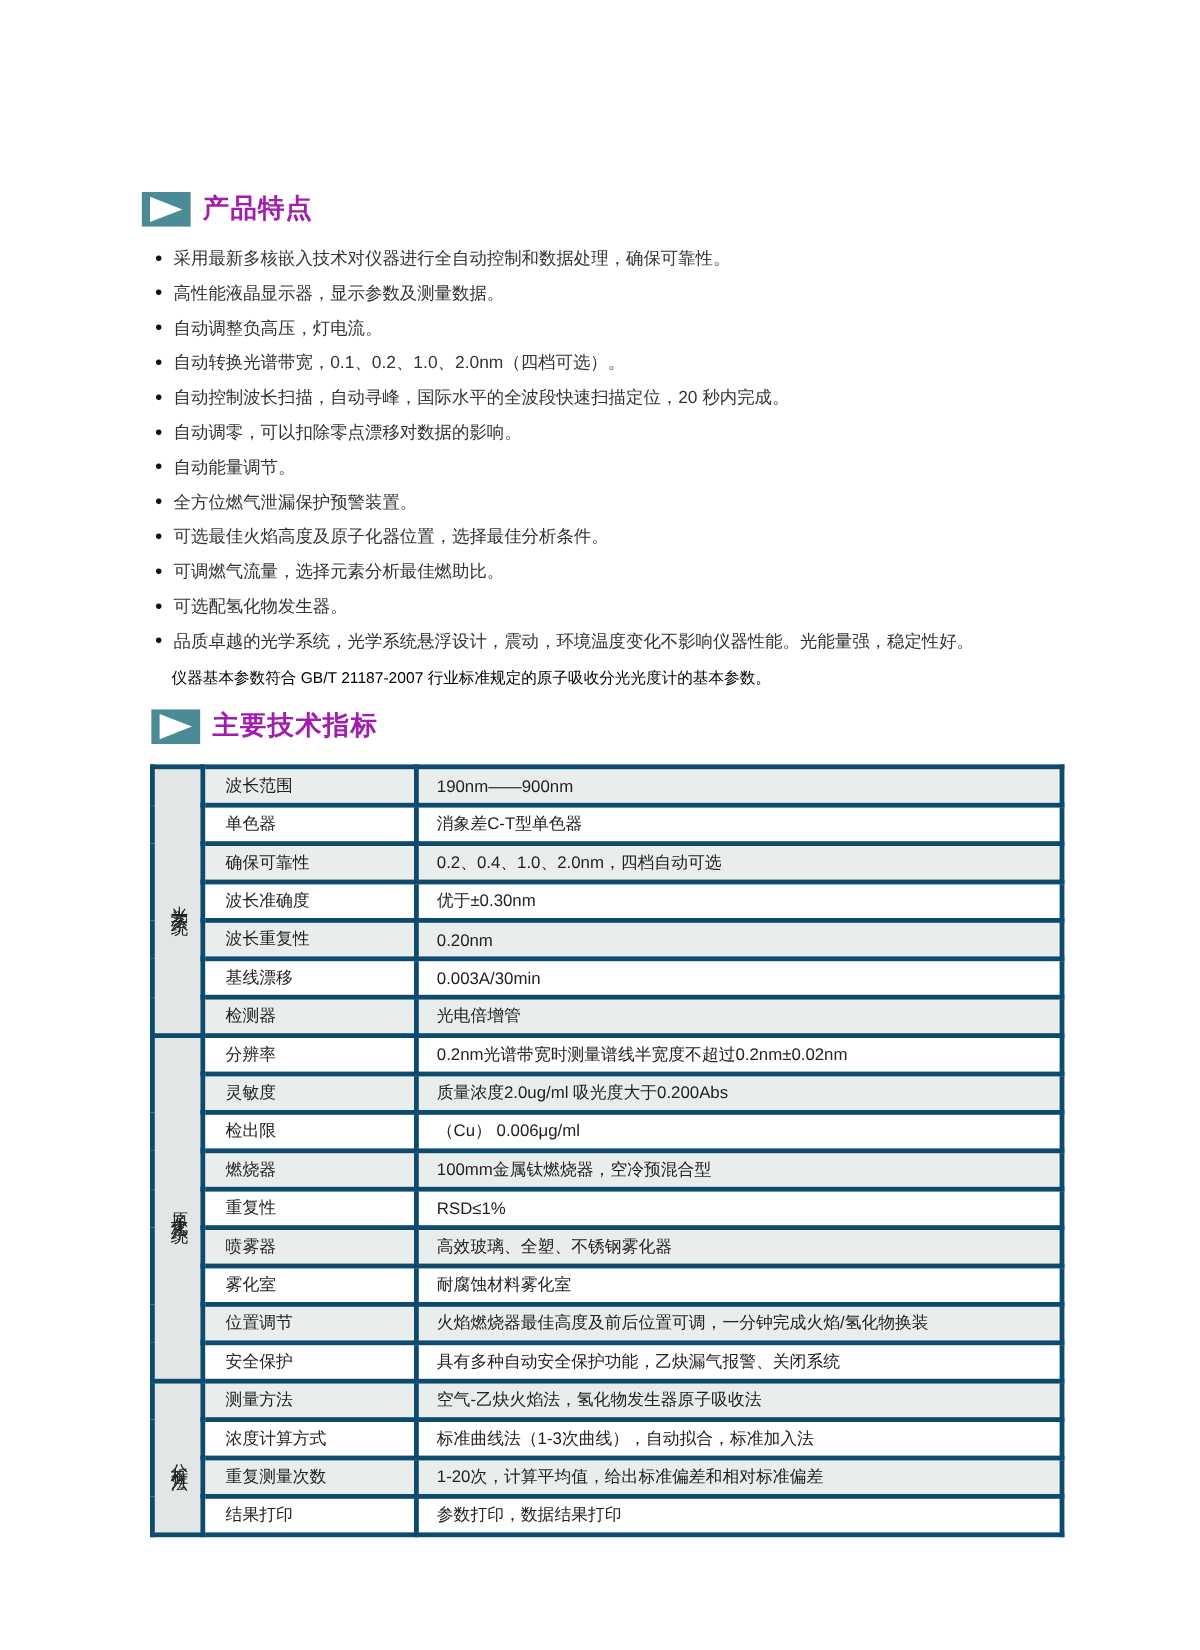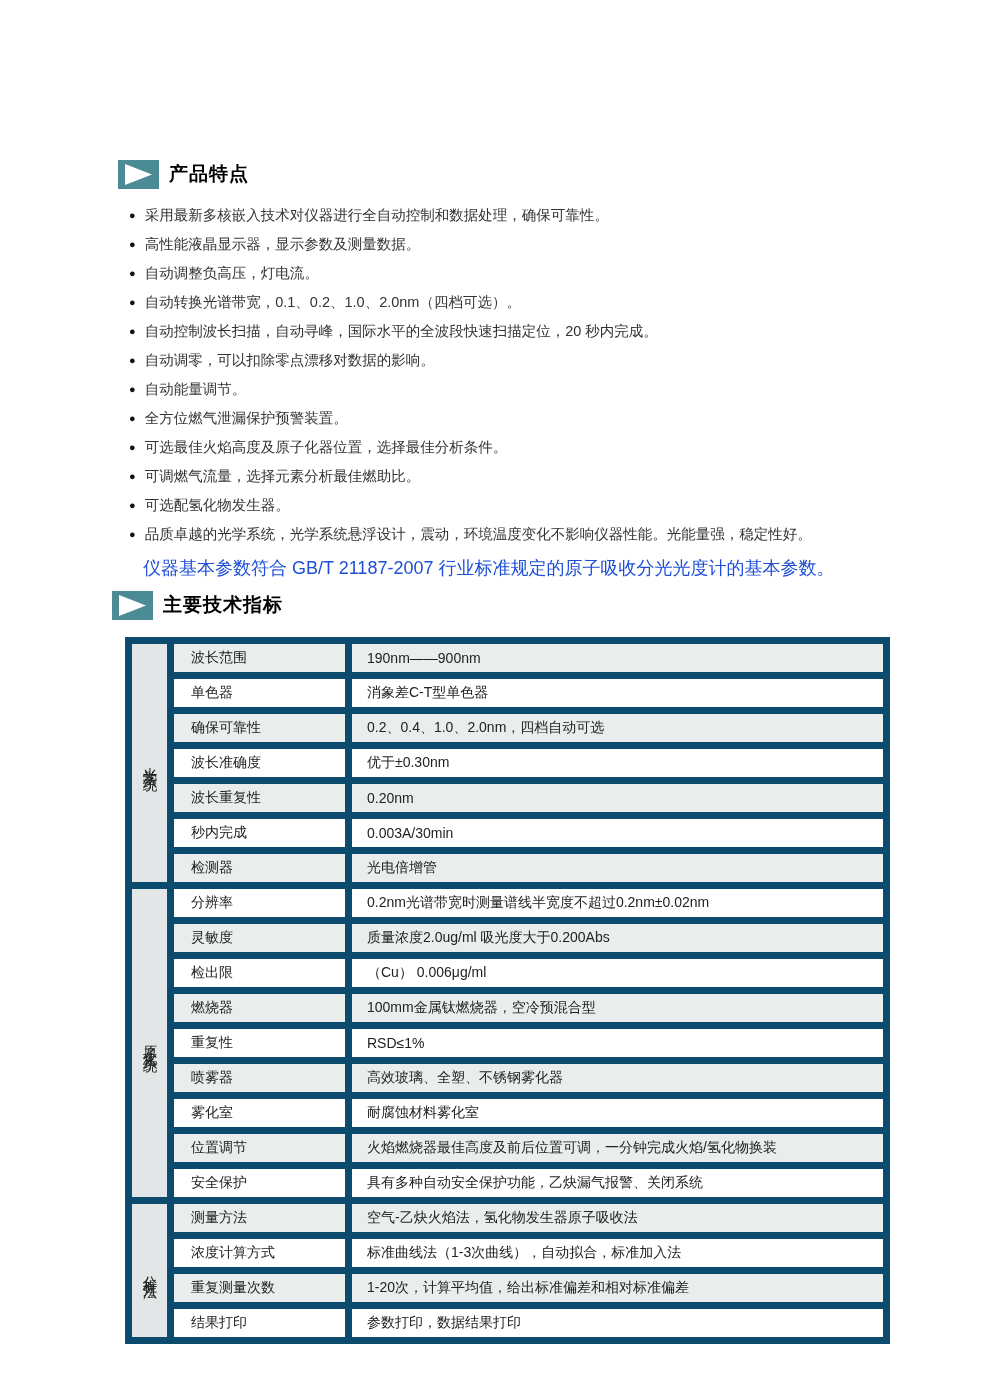--- a/index.html
+++ b/index.html
@@ -2,35 +2,35 @@
 <html><head>
 <meta charset="utf-8">
 <style>
   html,body { margin:0; padding:0; background:#ffffff; }
   body { font-family:"Liberation Sans","DejaVu Sans",sans-serif; }
   .page { position:relative; width:1000px; height:1375px; background:#ffffff; overflow:hidden; }
 
   
   .sec-header { position:absolute; display:flex; align-items:center; gap:10px; }
   .hdr-features { left:118px; top:159px; }
-  .hdr-specs   { left:112px; top:590px; }
+  .hdr-specs   { left:126px; top:590px; }
   .arrow-box { display:block; }
-  .sec-title { font-size:19px; font-weight:bold; color:#000000; letter-spacing:1px; line-height:30px; }
+  .sec-title { font-size:22px; font-weight:bold; color:#a21caf; letter-spacing:1px; line-height:30px; }
 
   
   .features-list { position:absolute; left:129px; top:201px; margin:0; padding:0; list-style:none; }
   .features-list li { height:29px; display:flex; align-items:center; gap:9px; font-size:14.5px; color:#333333; white-space:nowrap; }
   .bullet { font-size:11px; color:#111111; line-height:1; }
 
   
-  .note { position:absolute; left:143px; top:556px; font-size:18px; color:#1d4ed8; white-space:nowrap; }
+  .note { position:absolute; left:143px; top:556px; font-size:13px; color:#000000; white-space:nowrap; }
 
   
   .spec-table { position:absolute; left:125px; top:637px; width:758px; border-collapse:collapse; table-layout:fixed; }
-  .spec-table td { border:7px solid #0c4a6e; height:28px; font-size:14px; color:#222222; padding:0; background:#ffffff; overflow:hidden; white-space:nowrap; }
+  .spec-table td { border:4px solid #0c4a6e; height:28px; font-size:14px; color:#222222; padding:0; background:#ffffff; overflow:hidden; white-space:nowrap; }
   .col-grp { width:42px; } .col-param { width:178px; } .col-val { width:538px; }
   td.grp { background:#e2e6e6; text-align:center; vertical-align:middle; }
   td.grp span { writing-mode:vertical-lr; text-orientation:upright; letter-spacing:3px; font-size:14.5px; color:#222222; display:inline-block; }
   td.param { padding-left:17px; }
   td.value { padding-left:15px; }
   tr.alt td.param, tr.alt td.value { background:#e9edec; }
   tr.gstart td { border-top:2px solid #c4b5fd; }
 </style>
 </head>
 <body>
@@ -129,21 +129,21 @@
       </tr>
       <tr>
         <td class="param">波长准确度</td>
         <td class="value">优于±0.30nm</td>
       </tr>
       <tr class="alt">
         <td class="param">波长重复性</td>
         <td class="value">0.20nm</td>
       </tr>
       <tr>
-        <td class="param">秒内完成</td>
+        <td class="param">基线漂移</td>
         <td class="value">0.003A/30min</td>
       </tr>
       <tr class="alt">
         <td class="param">检测器</td>
         <td class="value">光电倍增管</td>
       </tr>
 
       <tr class="gstart">
         <td class="grp" rowspan="9"><span>原子化系统</span></td>
         <td class="param">分辨率</td>

